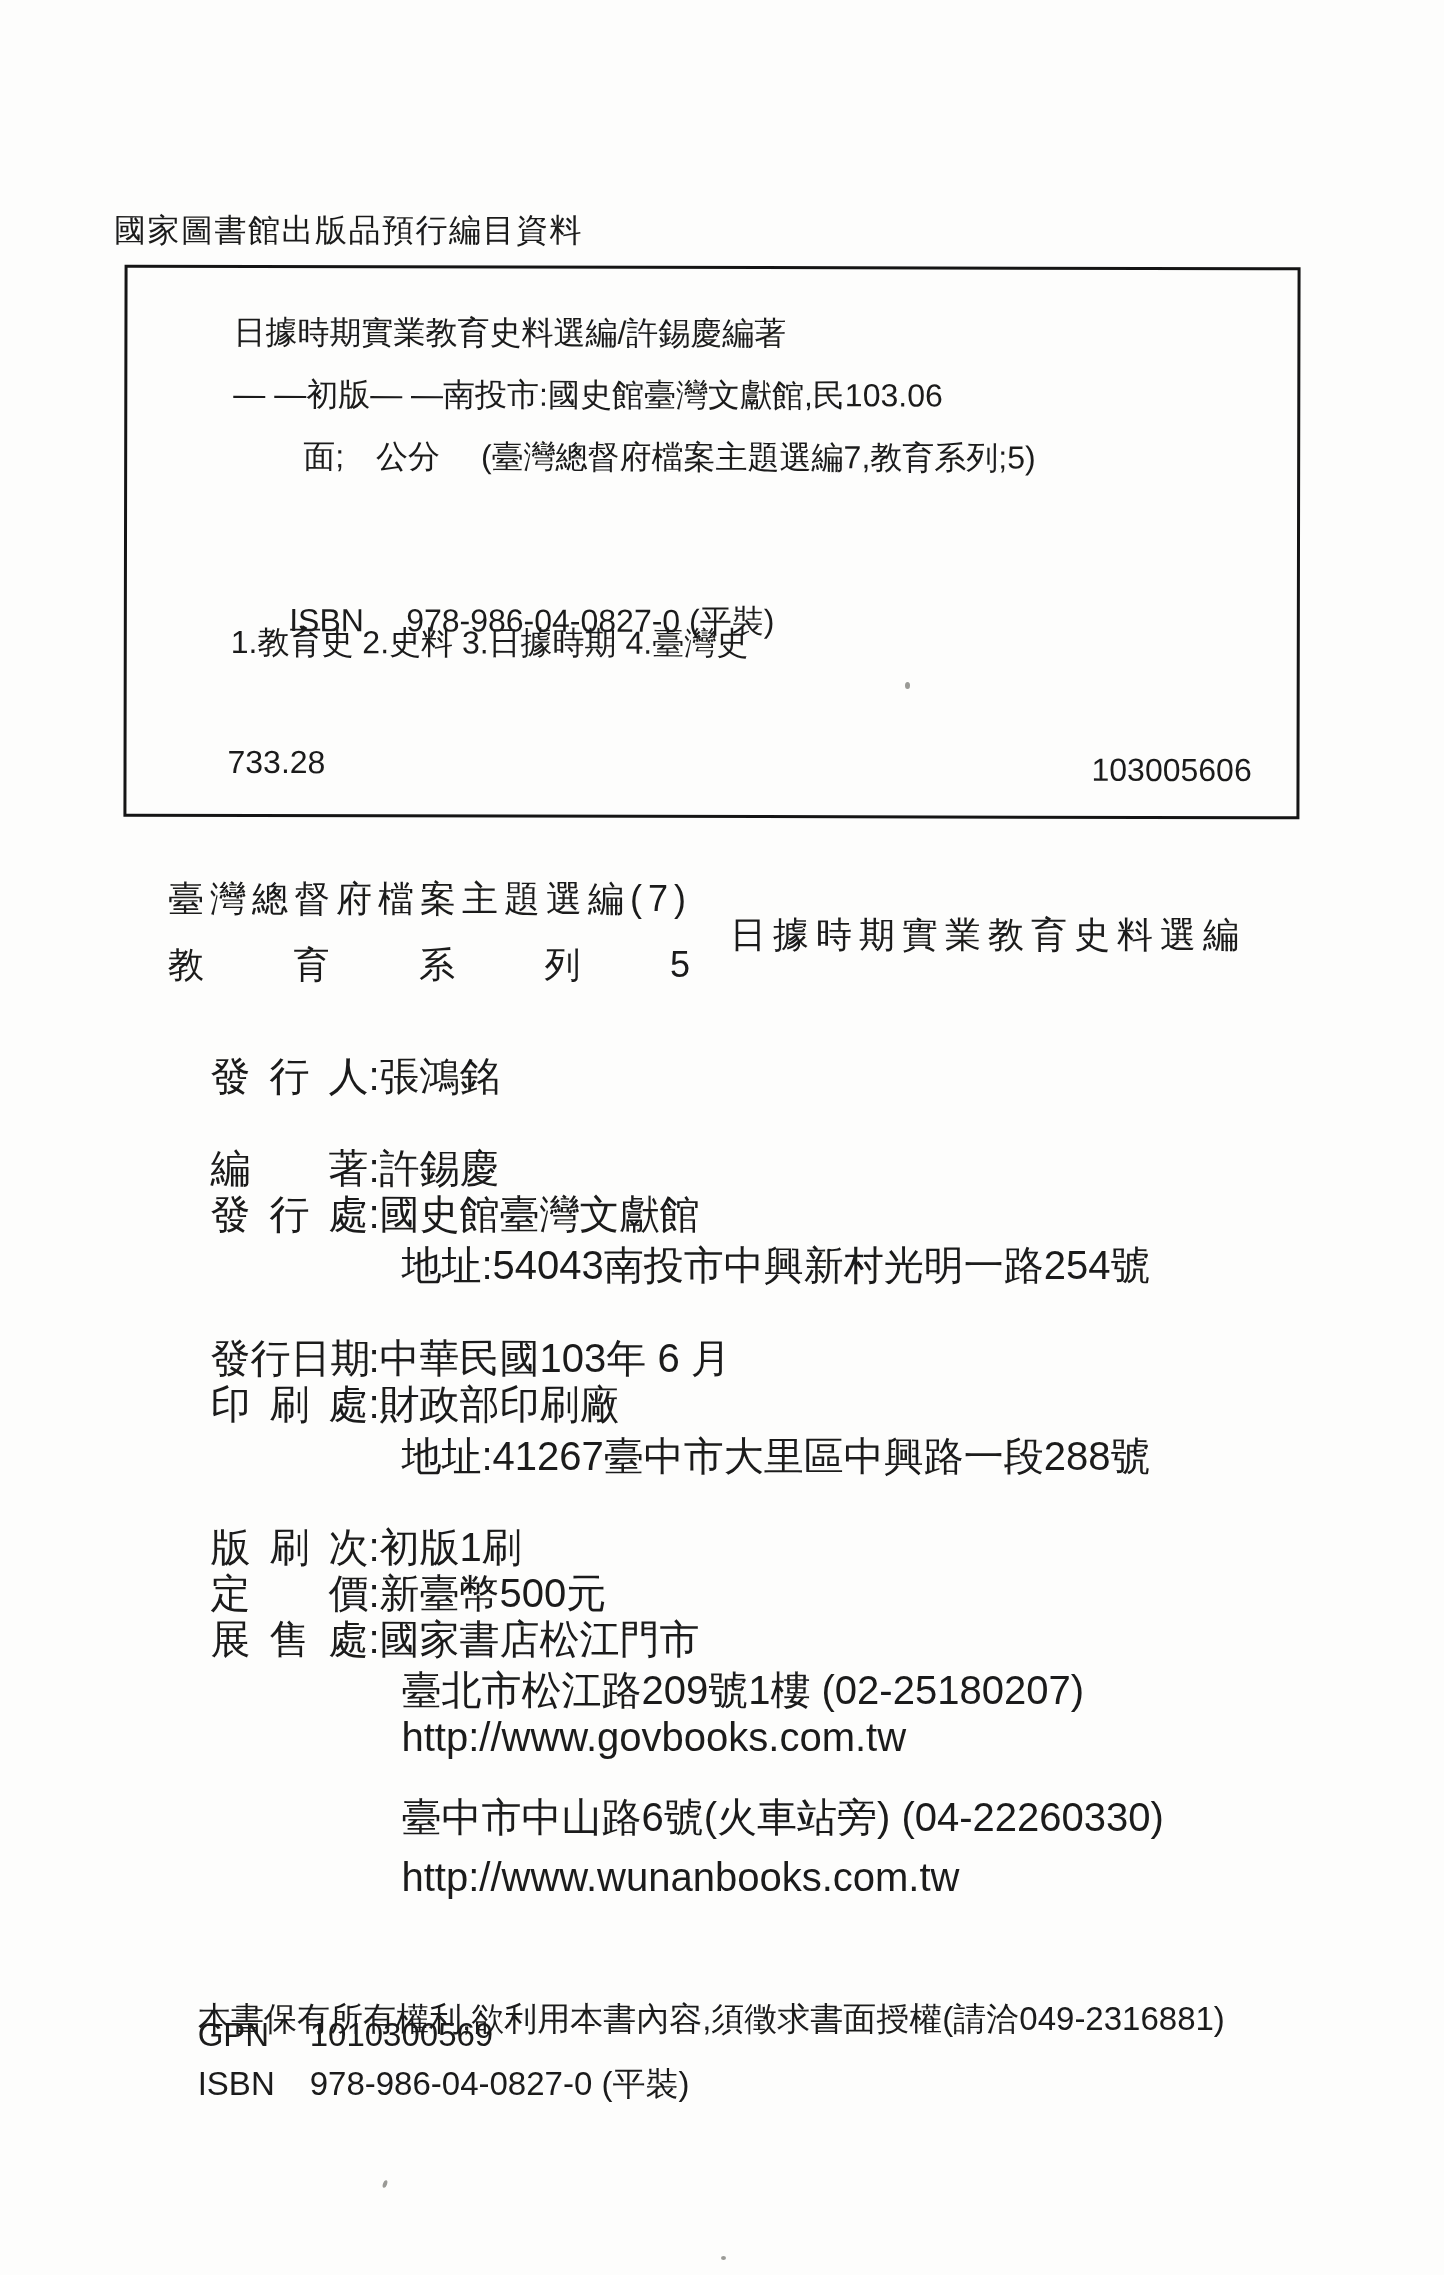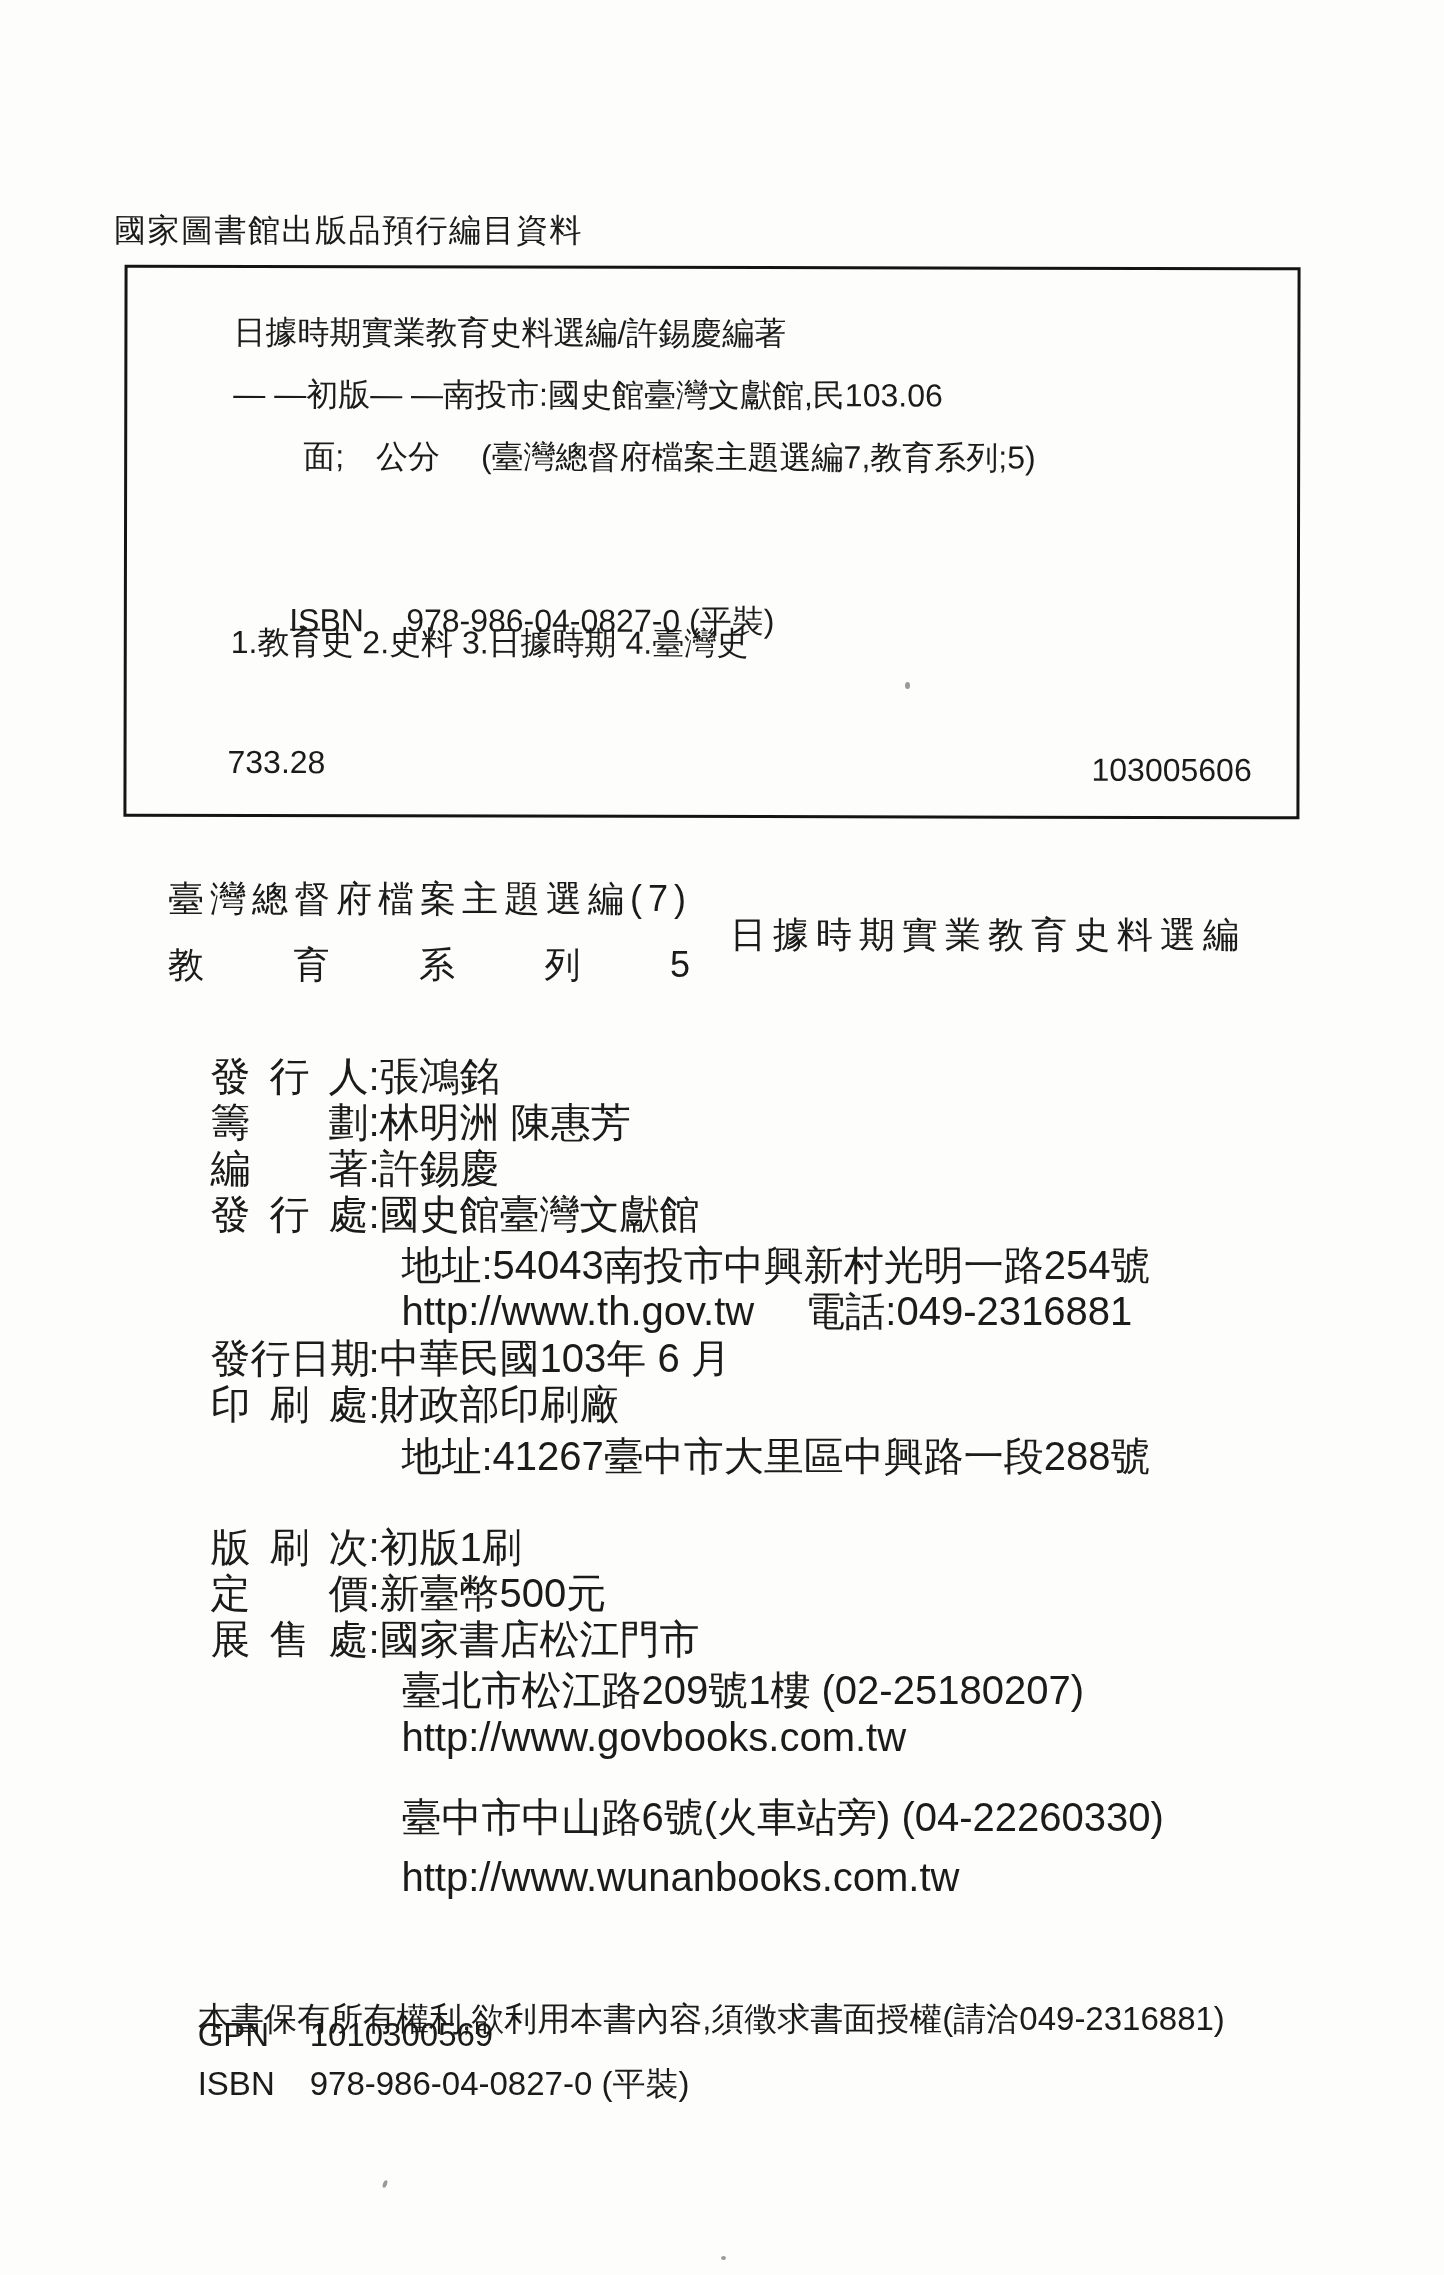--- a/index.html
+++ b/index.html
@@ -72,34 +72,28 @@
     <div class="abs t32" style="left:965px; top:480px;">103005606</div>
   </div>
 
   <div class="abs t36 series-title" style="left:168px; top:876px;">臺灣總督府檔案主題選編(7)</div>
   <div class="abs t36 series-sub" style="left:168px; top:942px;">教育系列5</div>
   <div class="abs t36 book-title" style="left:730px; top:912px;">日據時期實業教育史料選編</div>
 
   <div class="crow" style="top:1016px;">
     <span class="clabel">發行人</span><span class="cvalue">:張鴻銘</span>
   </div>
-  <div class="crow" style="top:1062px;">
-    <span class="clabel">籌劃</span><span class="cvalue">:林明洲 陳惠芳</span>
-  </div>
   <div class="crow" style="top:1108px;">
     <span class="clabel">編著</span><span class="cvalue">:許錫慶</span>
   </div>
   <div class="crow" style="top:1154px;">
     <span class="clabel">發行處</span><span class="cvalue">:國史館臺灣文獻館</span>
   </div>
   <div class="crow indent" style="top:1205px;">
     <span class="cvalue">地址:54043南投市中興新村光明一路254號</span>
-  </div>
-  <div class="crow indent" style="top:1251px;">
-    <span class="cvalue">http://www.th.gov.tw　 電話:049-2316881</span>
   </div>
   <div class="crow" style="top:1298px;">
     <span class="clabel">發行日期</span><span class="cvalue">:中華民國103年 6 月</span>
   </div>
   <div class="crow" style="top:1344px;">
     <span class="clabel">印刷處</span><span class="cvalue">:財政部印刷廠</span>
   </div>
   <div class="crow indent" style="top:1396px;">
     <span class="cvalue">地址:41267臺中市大里區中興路一段288號</span>
   </div>

